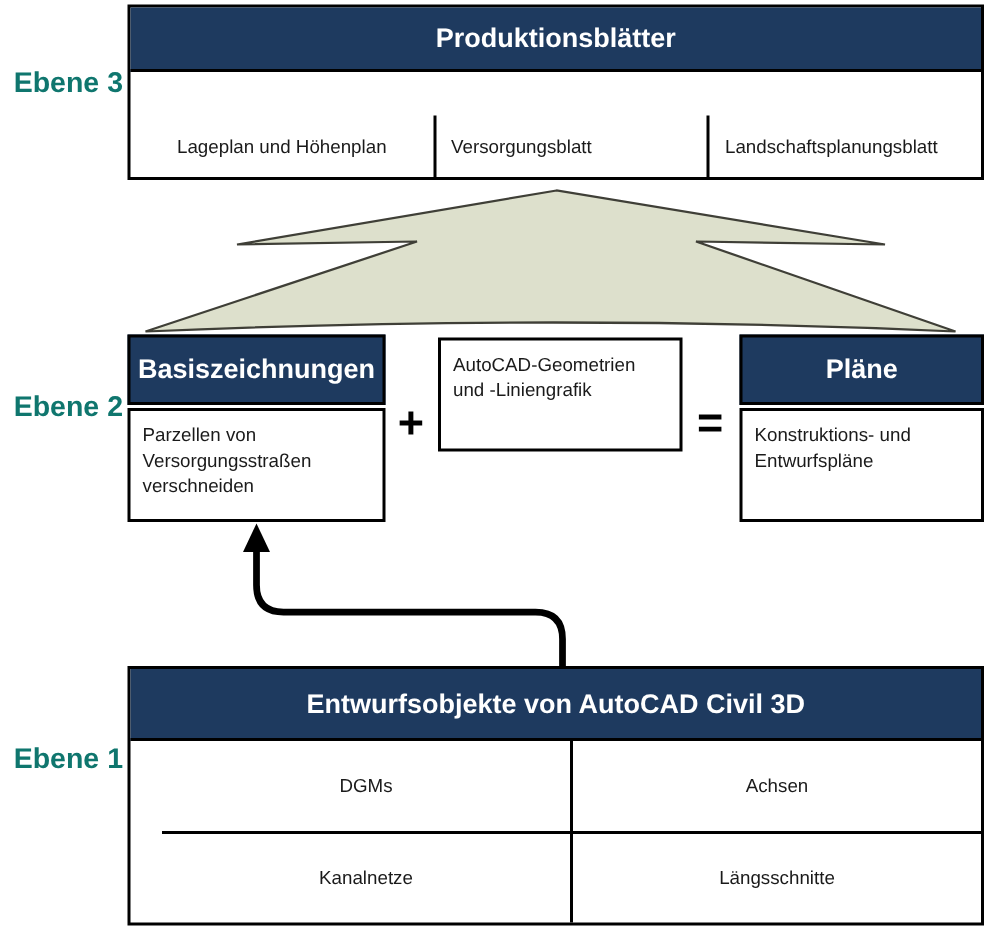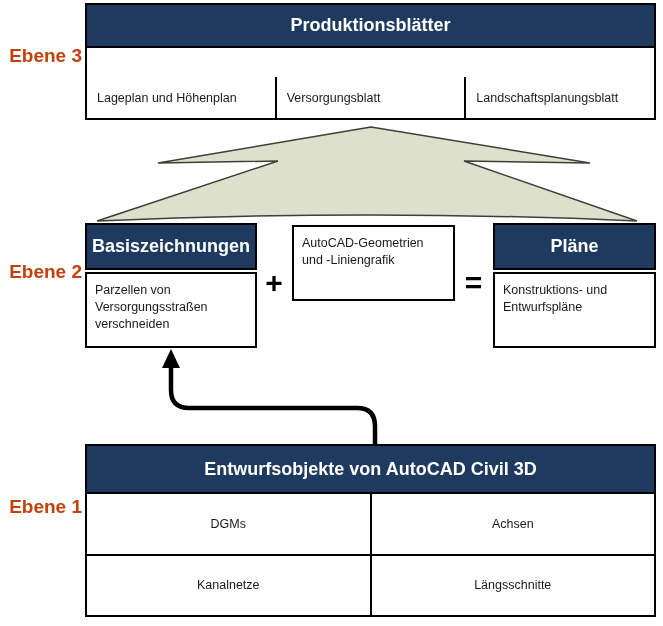--- a/index.html
+++ b/index.html
@@ -10,32 +10,32 @@
   }
   *{box-sizing:border-box;margin:0;padding:0;}
   body{background:#fff;font-family:"Liberation Sans",sans-serif;}
   .canvas{position:relative;width:663px;height:626px;background:#fff;overflow:hidden;color:#111;}
 
   .shapes{position:absolute;left:0;top:0;width:663px;height:626px;}
   .big-arrow{fill:var(--arrow-fill);stroke:var(--arrow-stroke);stroke-width:1.5;stroke-linejoin:miter;}
   .connector{fill:none;stroke:var(--ink);stroke-width:4.5;}
   .connector-head{fill:var(--ink);stroke:none;}
 
-  .ebene{position:absolute;left:0;width:82px;text-align:right;font-weight:bold;font-size:19px;color:#c2410c;white-space:nowrap;}
+  .ebene{position:absolute;left:0;width:82px;text-align:right;font-weight:bold;font-size:19px;color:#0f766e;white-space:nowrap;}
   .ebene3{top:45px;}
   .ebene2{top:261px;}
   .ebene1{top:496px;}
 
   .sheet-table{position:absolute;left:85px;width:571px;border:2px solid var(--ink);background:#fff;display:flex;flex-direction:column;}
   .top-table{top:3px;height:117px;gap:29px;}
   .bottom-table{top:444px;height:173px;}
   .thead{background:var(--navy);border-bottom:2px solid var(--ink);color:#fff;font-weight:bold;font-size:18px;display:flex;align-items:center;justify-content:center;flex:0 0 auto;}
   .top-table .thead{height:43px;}
   .bottom-table .thead{height:48px;}
-  .trow{display:flex;flex:1;}
+  .trow{display:flex;flex:1;margin-left:21px;}
   .trow + .trow{border-top:2px solid var(--ink);}
   .tcell{flex:1;display:flex;align-items:center;font-size:12.5px;color:#1a1a1a;}
   .tcell + .tcell{border-left:2px solid var(--ink);}
   .cell-left{justify-content:flex-start;padding-left:10px;padding-right:6px;}
   .cell-center{justify-content:center;text-align:center;}
 
   .l2box{position:absolute;top:223px;height:125px;}
   .l2box.b1{left:85px;width:172px;}
   .l2box.b2{left:292px;width:163px;}
   .l2box.b3{left:493px;width:163px;}

